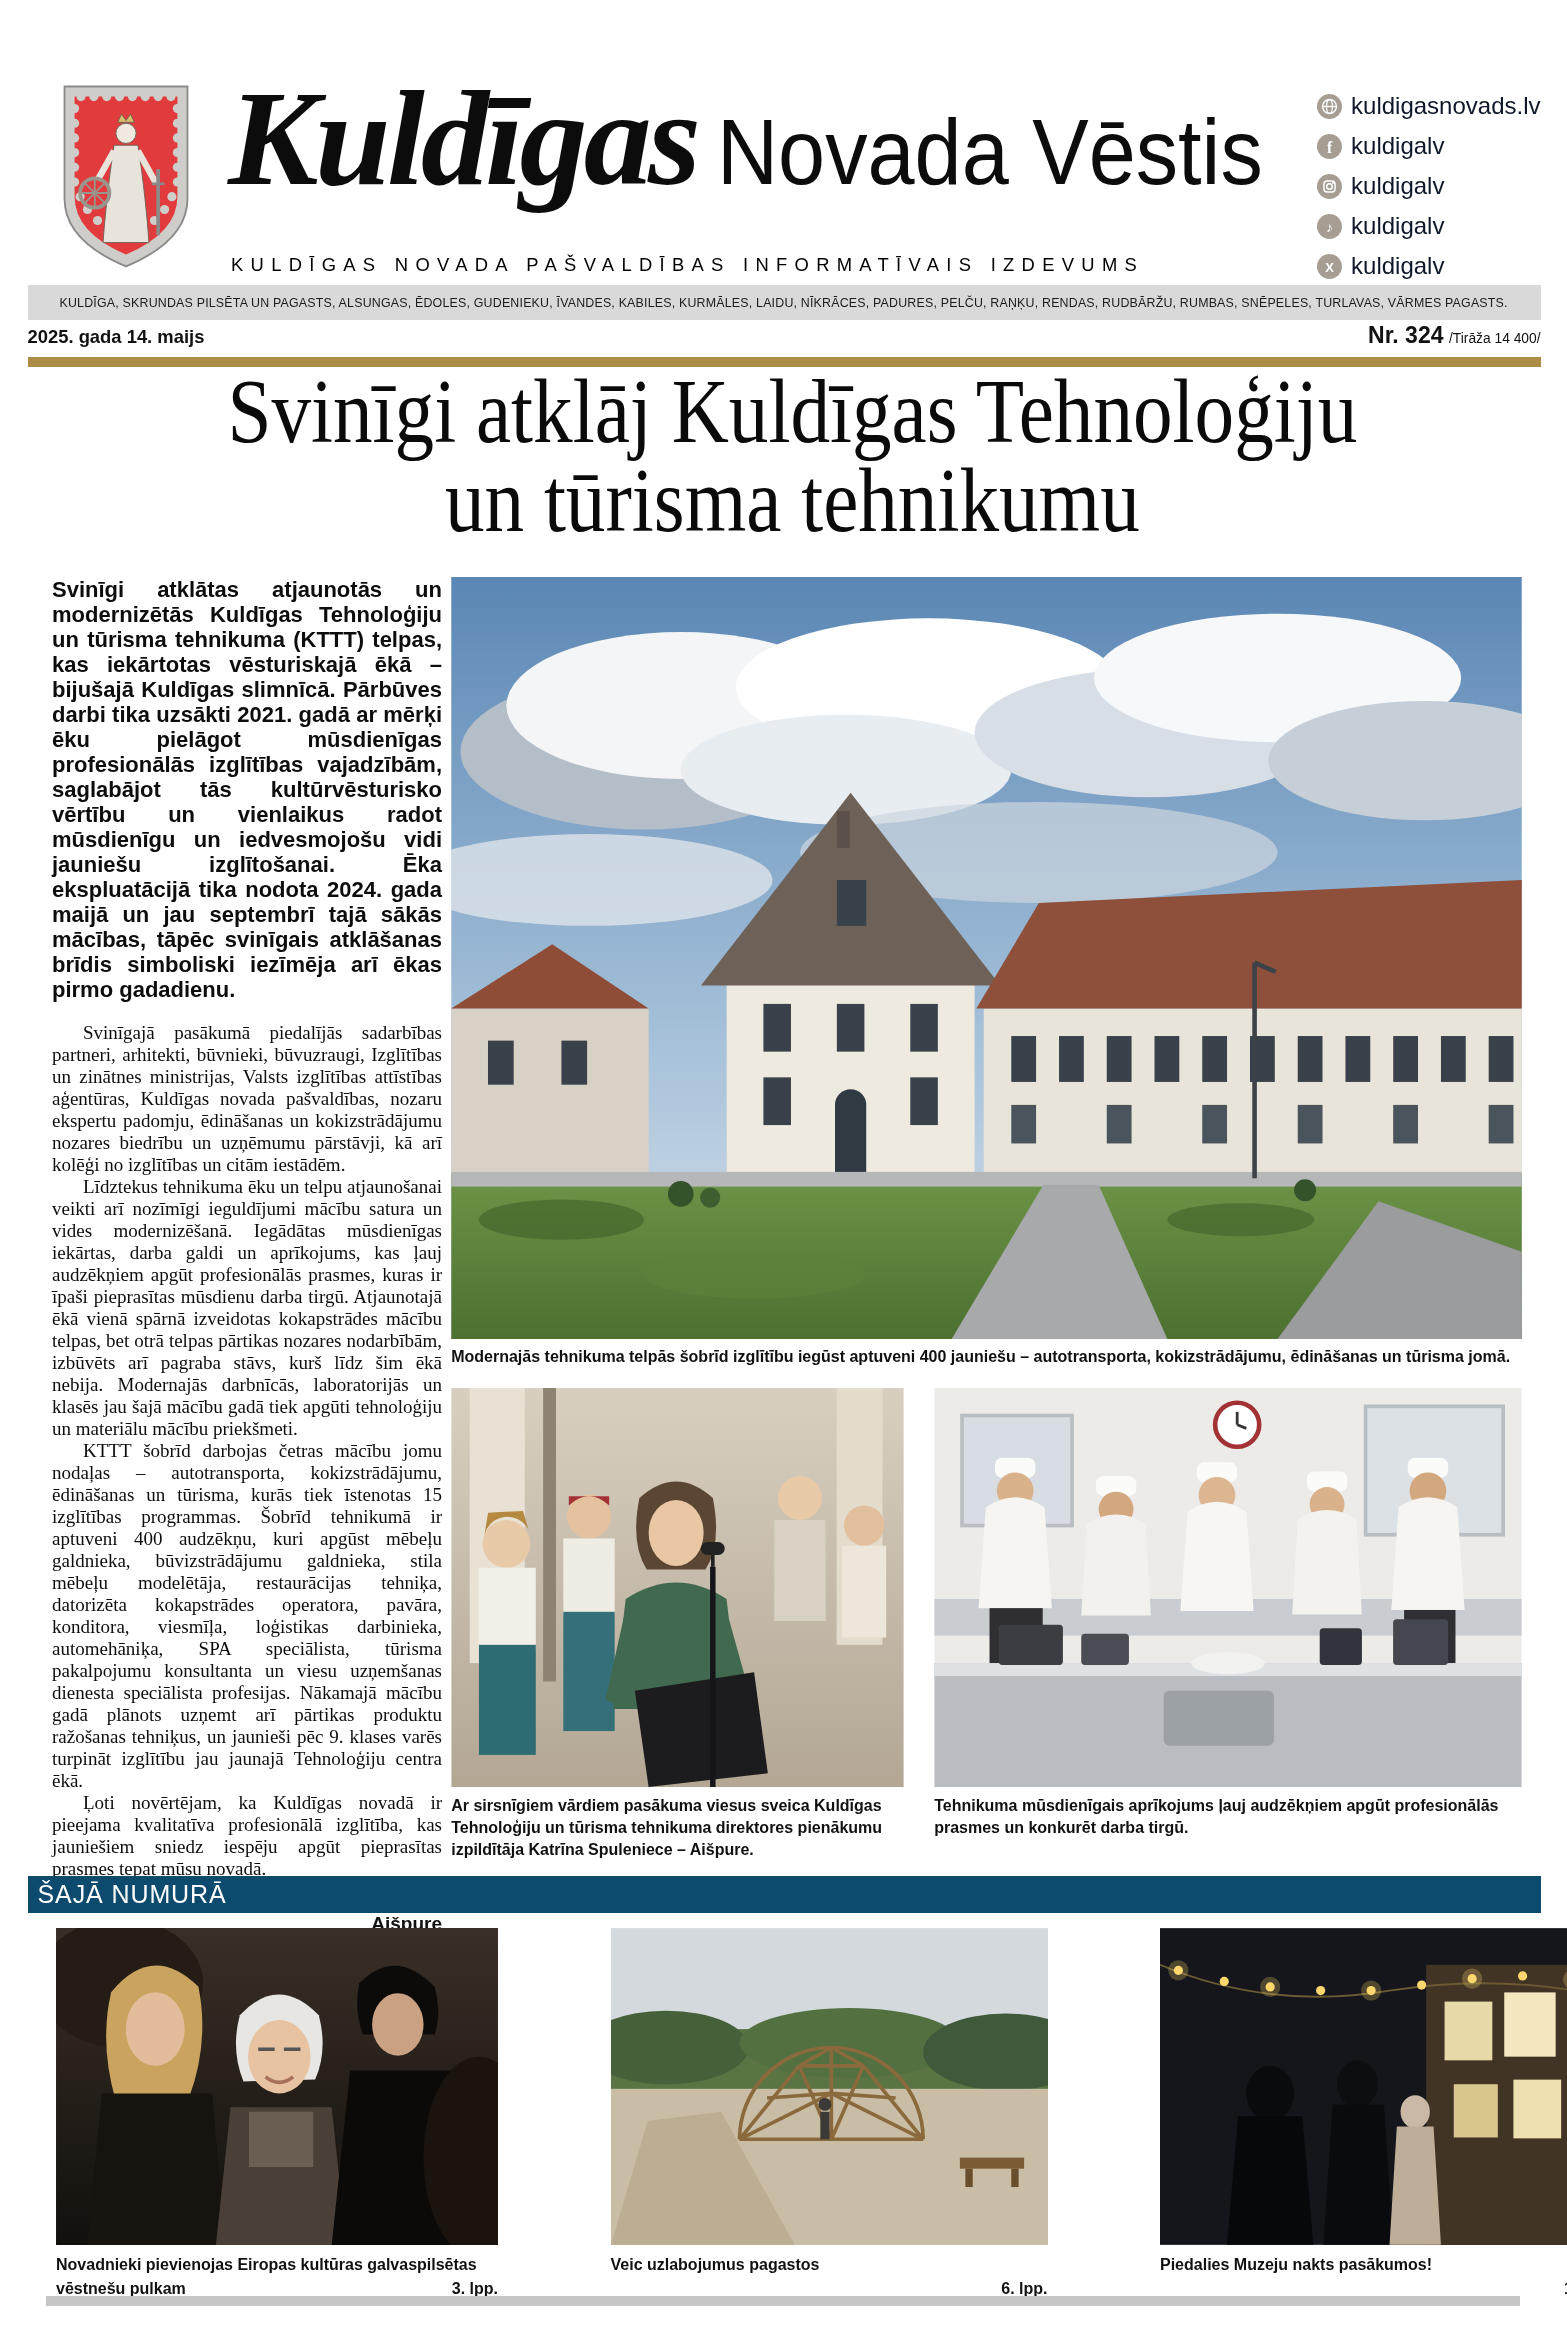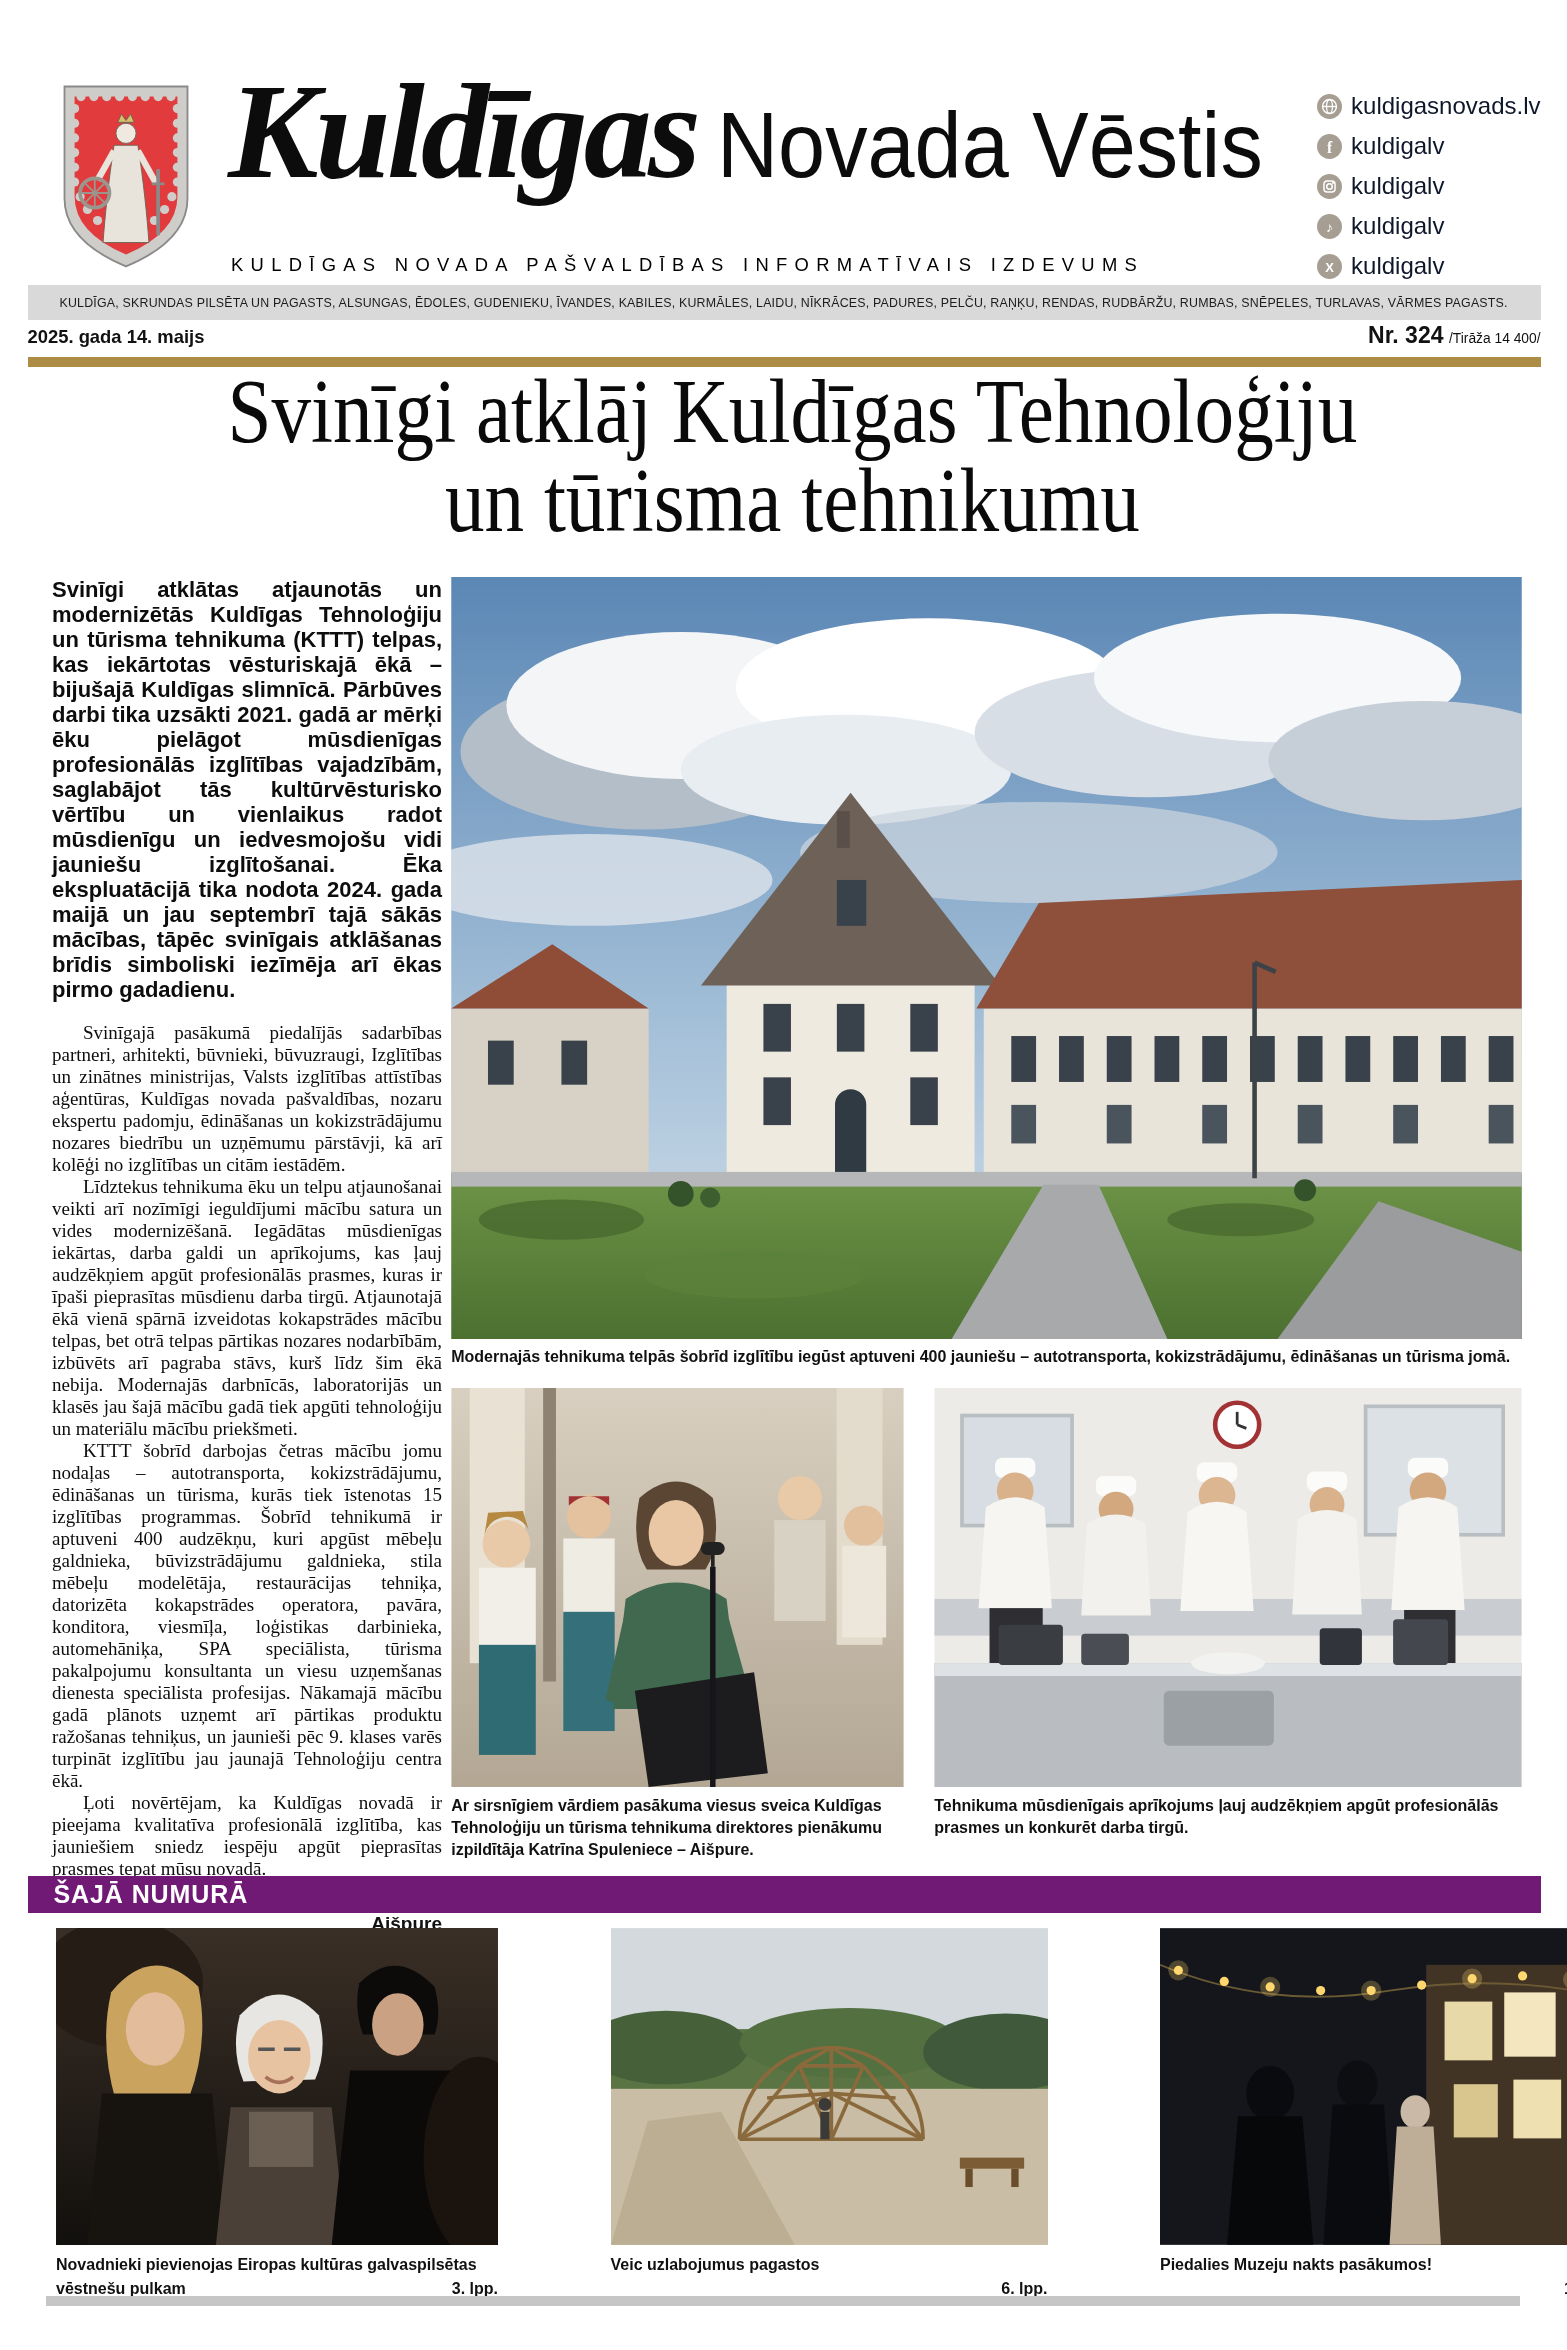--- a/index.html
+++ b/index.html
@@ -1,20 +1,20 @@
 <!DOCTYPE html>
 <html style="font-size:14.7px"><head>
 <meta charset="utf-8">
 <style>
   html,body{margin:0;padding:0;background:#fff;}
   .page{position:relative;width:1568px;height:2351px;background:#ffffff;overflow:hidden;
         font-family:"Liberation Sans",sans-serif;color:#111;}
   
   .coat{position:absolute;left:57px;top:81px;}
-  .mast-title{position:absolute;left:228px;top:53px;display:flex;align-items:flex-end;white-space:nowrap;}
+  .mast-title{position:absolute;left:228px;top:60px;display:flex;align-items:flex-end;white-space:nowrap;}
   .mast-script{font-family:"Liberation Serif",serif;font-style:italic;font-weight:700;
                font-size:136px;line-height:156px;letter-spacing:-3.7px;color:#0c0c0c;}
   .mast-sans{display:inline-block;font-family:"Liberation Sans",sans-serif;font-weight:400;
              font-size:92px;line-height:110px;margin-left:20px;margin-bottom:9.2px;
              transform:scaleX(.92);transform-origin:left bottom;color:#0c0c0c;}
   .mast-sub{position:absolute;left:231px;top:230px;font-size:18.4px;letter-spacing:7.3px;
             font-weight:400;color:#000000;white-space:nowrap;margin-top:24px;}
   .social{position:absolute;right:27.5px;top:92px;display:flex;flex-direction:column;gap:12px;}
   .social-row{display:flex;align-items:center;gap:9.2px;}
   .social-row .lbl{font-size:24px;color:#0f172a;}
@@ -41,23 +41,23 @@
   .bodytext{margin-top:20px;font-family:"Liberation Serif",serif;font-size:19px;
             line-height:22px;text-align:justify;color:#0d0d0d;}
   .bodytext p{margin:0;text-indent:31px;}
   .byline{margin-top:5.5px;text-align:right;font-weight:700;font-size:19px;line-height:25px;}
   .credit{text-align:right;font-weight:700;font-size:19px;line-height:25px;}
   .photo{display:block;}
   .main-caption{margin-top:7.3px;font-weight:700;font-size:16px;line-height:22px;}
   .photo-row{margin-top:20px;display:grid;grid-template-columns:453px 1fr;column-gap:30px;}
   .mid-caption{margin-top:7.3px;font-weight:700;font-size:16px;line-height:22px;}
   
-  .issue-bar{position:absolute;left:27.5px;right:27.5px;top:1876px;height:37px;background:#701a75;
-             display:flex;align-items:center;padding-left:26px;box-sizing:border-box;
-             color:#fff;font-weight:700;font-size:25px;letter-spacing:0.9px;}
+  .issue-bar{position:absolute;left:27.5px;right:27.5px;top:1876px;height:37px;background:#0c4a6e;
+             display:flex;align-items:center;padding-left:10px;box-sizing:border-box;
+             color:#fff;font-weight:400;font-size:25px;letter-spacing:0.9px;}
   .bottom{position:absolute;left:56px;top:1928px;width:1563px;display:grid;
           grid-template-columns:442px 437px 459px;justify-content:space-between;}
   .bcap{position:relative;margin-top:8.3px;font-weight:700;font-size:16px;line-height:24px;
         padding-right:3.7px;box-sizing:border-box;}
   .bcap .bcap-page{position:absolute;right:0;top:24px;}
   .bottom-rule{position:absolute;left:46px;right:48px;top:2296px;height:10px;background:#c6c6c6;}
 </style>
 </head>
 <body>
 

